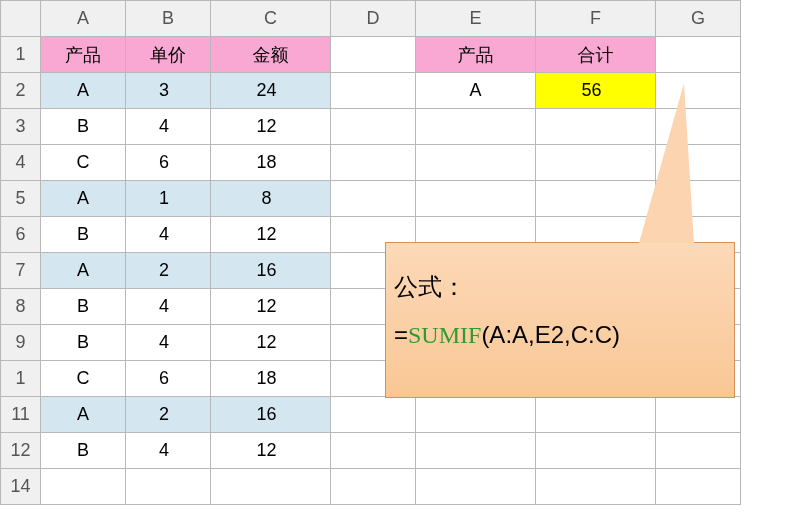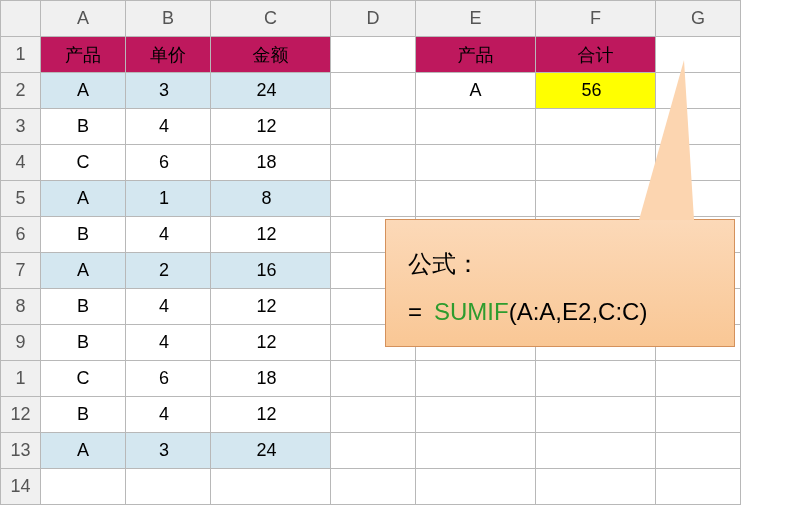--- a/index.html
+++ b/index.html
@@ -20,58 +20,58 @@
       height: 36px;
       text-align: center;
       font-weight: normal;
     }
     .corner { width: 40px; background: #f0f0f0; border-right: 1px solid #999; border-bottom: 1px solid #999; }
     .colhdr { background: #f0f0f0; color: #555; font-family: sans-serif; }
     .rowhdr { width: 40px; background: #f0f0f0; color: #555; font-family: sans-serif; text-align: center; }
     .w-narrow { width: 85px; }
     .w-wide { width: 120px; }
     .header-cell {
-      background: #be185d;
+      background: #f9a8d4;
       font-family: "SimHei", sans-serif;
       border: 1px solid #555;
     }
     .data-cell {
       background: #fff;
       border: 1px solid #555;
       text-align: center;
     }
     .data-right { text-align: right; padding-right: 8px; }
     .highlight-blue { background: #d4e7f0; }
     .highlight-yellow { background: #ffff00; }
     .empty-cell { background: #fff; border: 1px solid #e0e0e0; }
     .callout {
       position: absolute;
       left: 385px;
-      top: 219px;
+      top: 242px;
       width: 350px;
-      height: 128px;
+      height: 156px;
       background: linear-gradient(180deg, #fcd9b8, #f9c795);
       border: 1px solid #d4915c;
-      padding: 20px 22px;
+      padding: 20px 8px;
       font-size: 24px;
       font-family: "SimSun", serif;
       line-height: 2;
     }
     .callout::before {
       content: "";
       position: absolute;
       top: -160px;
       right: 40px;
       width: 0;
       height: 0;
       border-left: 45px solid transparent;
       border-right: 10px solid transparent;
       border-bottom: 160px solid #fcd5b0;
     }
-    .formula-func { color: #2e9c2e; font-family: Liberation Sans, sans-serif; margin-left: 12px; }
+    .formula-func { color: #2e9c2e; font-family: Liberation Serif, serif; }
     .formula-text { color: #000; font-family: Arial, sans-serif; }
   </style>
 </head>
 <body>
 
 <table class="grid">
   <tbody>
       <tr>
     <th class="corner"></th>
     <th class="colhdr w-narrow">A</th>
@@ -186,42 +186,42 @@
         <td class="rowhdr">1</td>
     <td class="data-cell">C</td>
     <td class="data-cell data-right">6</td>
     <td class="data-cell data-right">18</td>
     <td class="empty-cell"></td>
         <td class="empty-cell"></td>
         <td class="empty-cell"></td>
         <td class="empty-cell"></td>
       </tr>
 
+  <tr>
+        <td class="rowhdr">11</td>
+    <td class="data-cell highlight-blue">A</td>
+    <td class="data-cell data-right highlight-blue">2</td>
+    <td class="data-cell data-right highlight-blue">16</td>
+    <td class="empty-cell"></td>
+        <td class="empty-cell"></td>
+        <td class="empty-cell"></td>
+        <td class="empty-cell"></td>
+      </tr>
 
   <tr>
         <td class="rowhdr">12</td>
     <td class="data-cell">B</td>
     <td class="data-cell data-right">4</td>
     <td class="data-cell data-right">12</td>
     <td class="empty-cell"></td>
         <td class="empty-cell"></td>
         <td class="empty-cell"></td>
         <td class="empty-cell"></td>
       </tr>
 
-  <tr>
-        <td class="rowhdr">13</td>
-    <td class="data-cell highlight-blue">A</td>
-    <td class="data-cell data-right highlight-blue">3</td>
-    <td class="data-cell data-right highlight-blue">24</td>
-    <td class="empty-cell"></td>
-        <td class="empty-cell"></td>
-        <td class="empty-cell"></td>
-        <td class="empty-cell"></td>
-      </tr>
 
   <tr>
         <td class="rowhdr">14</td>
     <td class="empty-cell"></td>
         <td class="empty-cell"></td>
         <td class="empty-cell"></td>
     <td class="empty-cell"></td>
         <td class="empty-cell"></td>
         <td class="empty-cell"></td>
         <td class="empty-cell"></td>

